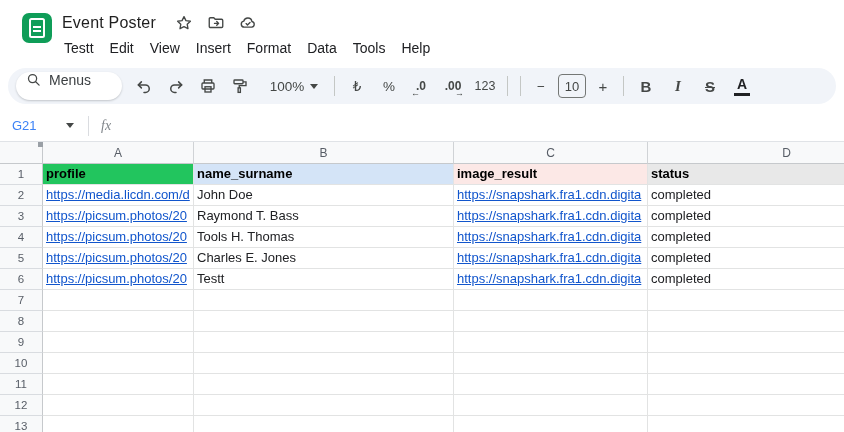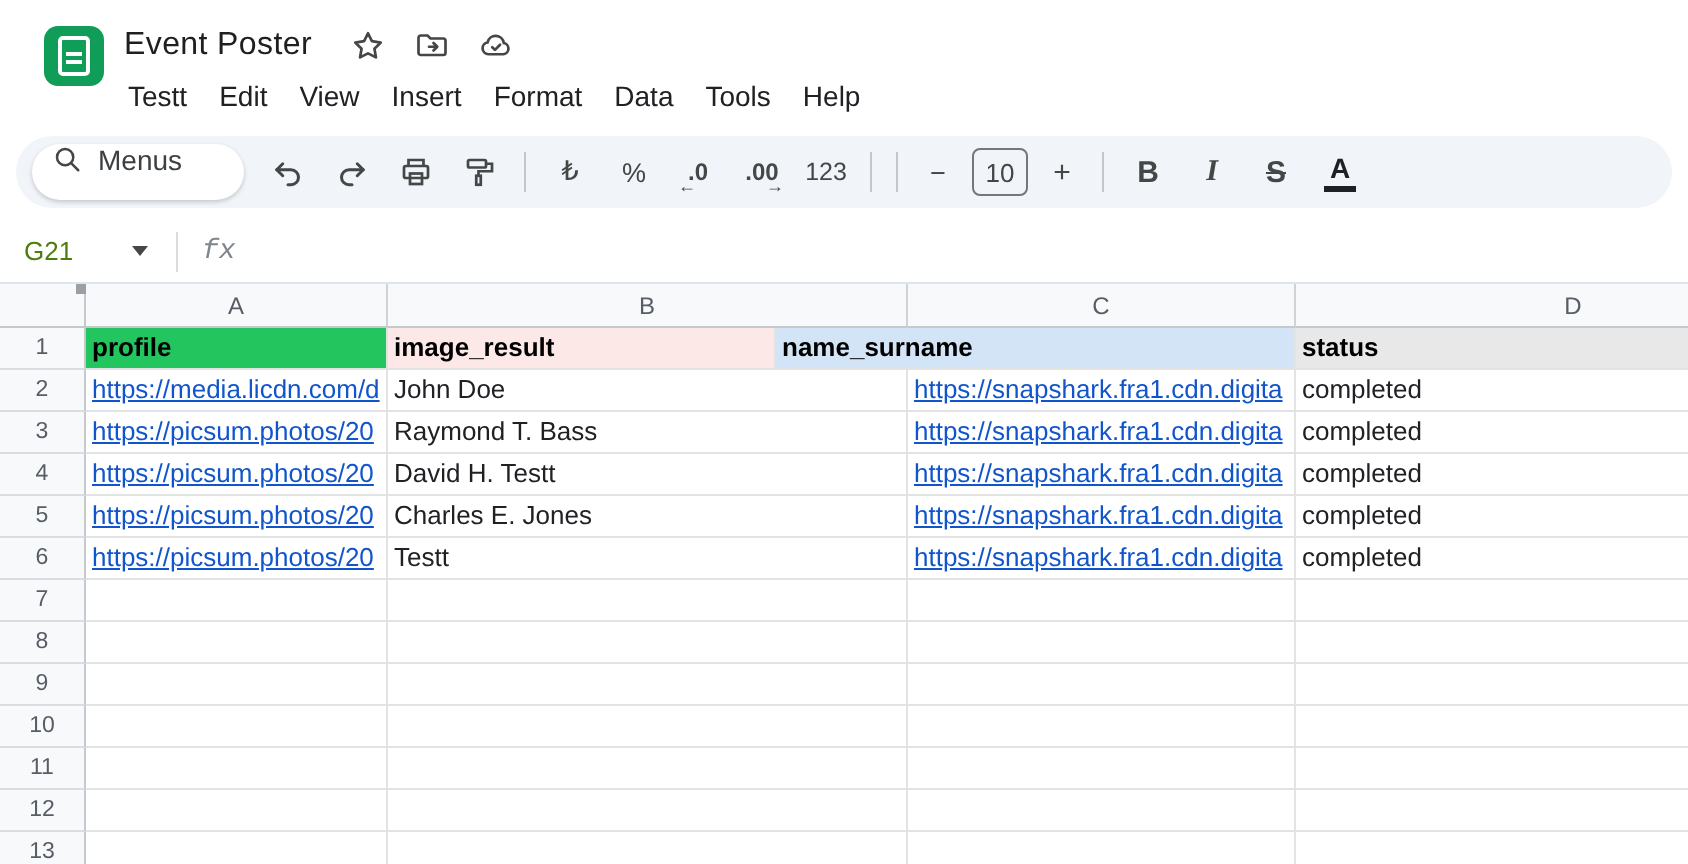--- a/index.html
+++ b/index.html
@@ -34,24 +34,24 @@
   .strike-s{text-decoration:line-through;font-weight:600}
   .tcolor{display:flex;flex-direction:column;align-items:center;line-height:1}
   .tcolor .a{font-size:14px;font-weight:600;color:#202124}
   .tcolor .bar{width:16px;height:3px;background:#202124;margin-top:2px}
   .decctl{position:relative;width:32px;height:30px;display:flex;align-items:center;justify-content:center;color:#444746;font-size:12px;font-weight:600}
   .decctl .arr{position:absolute;font-size:9px;bottom:3px}
   .decctl .arr.l{left:6px}
   .decctl .arr.r{right:5px}
   
   .fbar{position:absolute;top:110px;left:0;width:844px;height:31px;background:#fff;border-bottom:1px solid #e0e3e7;display:flex;align-items:center}
-  .namebox{width:74px;display:flex;align-items:center;justify-content:space-between;padding-left:12px;box-sizing:border-box;font-size:13px;color:#4d7c0f}
+  .namebox{width:74px;display:flex;align-items:center;justify-content:space-between;padding-left:12px;box-sizing:border-box;font-size:13px;color:#3b82f6}
   .namebox .caret{margin-left:8px}
   .fdiv{width:1px;height:20px;background:#dadce0;margin:0 12px 0 14px}
-  .fxlbl{font-family:Liberation Mono, monospace;font-style:italic;font-size:14px;color:#80868b}
+  .fxlbl{font-family:Liberation Serif, serif;font-style:italic;font-size:14px;color:#80868b}
   
   .sheet{position:absolute;top:142px;left:0;width:930px;height:300px}
   .colhdrs{display:flex;height:22px}
   .corner{width:43px;height:22px;background:#f8f9fa;border-right:1px solid #c6c9cc;border-bottom:1px solid #c6c9cc;box-sizing:border-box;position:relative}
   .corner .nub{position:absolute;right:-1px;top:0;width:5px;height:5px;background:#9aa0a6}
   .colhdr{height:22px;background:#f8f9fa;border-right:1px solid #d0d3d6;border-bottom:1px solid #c6c9cc;box-sizing:border-box;display:flex;align-items:center;justify-content:center;font-size:12px;color:#575d66}
   .cA{width:151px}.cB{width:260px}.cC{width:194px}.cD{width:278px}
   .grow{display:flex;height:21px}
   .rowhdr{width:43px;height:21px;background:#f8f9fa;border-right:1px solid #c6c9cc;border-bottom:1px solid #d9dce0;box-sizing:border-box;display:flex;align-items:center;justify-content:center;font-size:11.5px;color:#575d66}
   .cell{height:21px;border-right:1px solid #e2e3e3;border-bottom:1px solid #e2e3e3;box-sizing:border-box;font-size:13px;line-height:19px;padding:0 3px;white-space:nowrap;overflow:hidden;background:#fff}
@@ -131,20 +131,24 @@
         <rect x="8" y="13" width="8" height="7"></rect>
       </svg>
   </div>
   <div class="tbtn">
     <svg width="18" height="18" viewBox="0 0 24 24" fill="none" stroke="#444746" stroke-width="1.8">
         <rect x="4" y="4" width="12" height="5" rx="1"></rect>
         <path d="M16 6.5h4v5h-9v3"></path>
         <rect x="9.5" y="14.5" width="3" height="6"></rect>
       </svg>
   </div>
+  <div class="zoomctl">
+    <span class="ttext">100%</span>
+    <span class="caret"></span>
+  </div>
   <div class="tdiv"></div>
   <div class="tbtn">
       <span class="ttext" style="font-family:'DejaVu Sans',sans-serif">₺</span>
     </div>
   <div class="tbtn">
       <span class="ttext">%</span>
     </div>
   <div class="decctl">
     <span>.0</span>
       <span class="arr l">←</span>
@@ -203,43 +207,43 @@
       </div>
     <div class="colhdr cA">A</div>
     <div class="colhdr cB">B</div>
     <div class="colhdr cC">C</div>
     <div class="colhdr cD">D</div>
   </div>
 
   <div class="grow">
     <div class="rowhdr">1</div>
     <div class="cell cA hdrcell bgA">profile</div>
+    <div class="cell cB hdrcell bgB">name_surname</div>
     <div class="cell cC hdrcell bgC">image_result</div>
-    <div class="cell cB hdrcell bgB">name_surname</div>
     <div class="cell cD hdrcell bgD">status</div>
   </div>
 
   <div class="grow">
     <div class="rowhdr">2</div>
     <div class="cell cA linkcell">https://media.licdn.com/d</div>
     <div class="cell cB">John Doe</div>
     <div class="cell cC linkcell">https://snapshark.fra1.cdn.digita</div>
     <div class="cell cD">completed</div>
   </div>
   <div class="grow">
     <div class="rowhdr">3</div>
     <div class="cell cA linkcell">https://picsum.photos/20</div>
     <div class="cell cB">Raymond T. Bass</div>
     <div class="cell cC linkcell">https://snapshark.fra1.cdn.digita</div>
     <div class="cell cD">completed</div>
   </div>
   <div class="grow">
     <div class="rowhdr">4</div>
     <div class="cell cA linkcell">https://picsum.photos/20</div>
-    <div class="cell cB">David H. Testt</div>
+    <div class="cell cB">Tools H. Thomas</div>
     <div class="cell cC linkcell">https://snapshark.fra1.cdn.digita</div>
     <div class="cell cD">completed</div>
   </div>
   <div class="grow">
     <div class="rowhdr">5</div>
     <div class="cell cA linkcell">https://picsum.photos/20</div>
     <div class="cell cB">Charles E. Jones</div>
     <div class="cell cC linkcell">https://snapshark.fra1.cdn.digita</div>
     <div class="cell cD">completed</div>
   </div>

